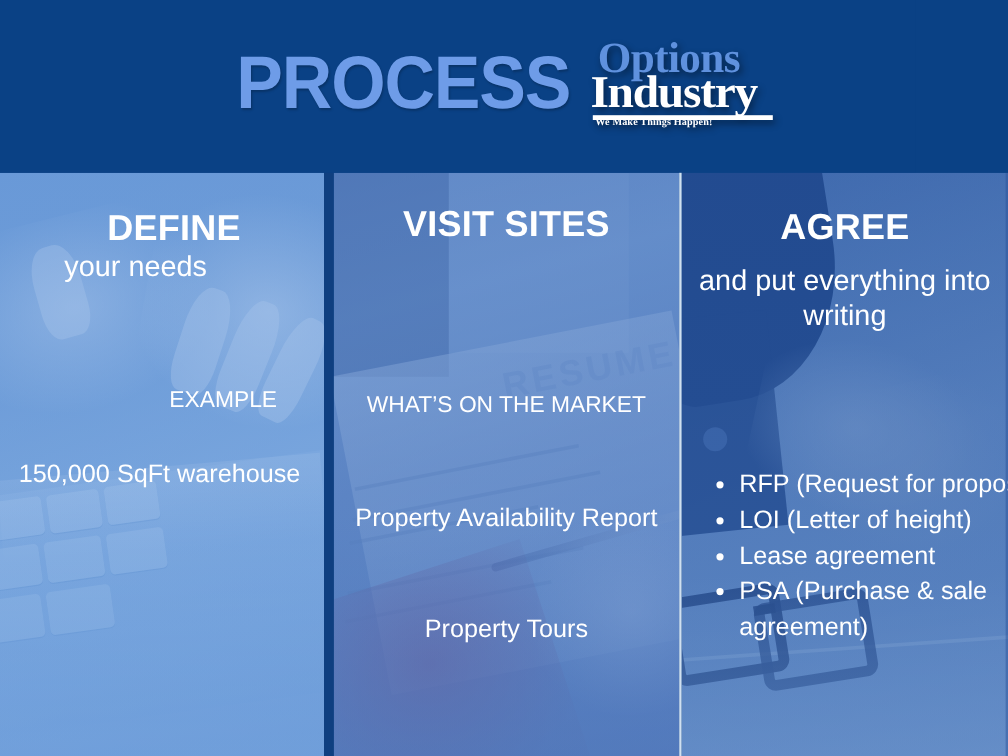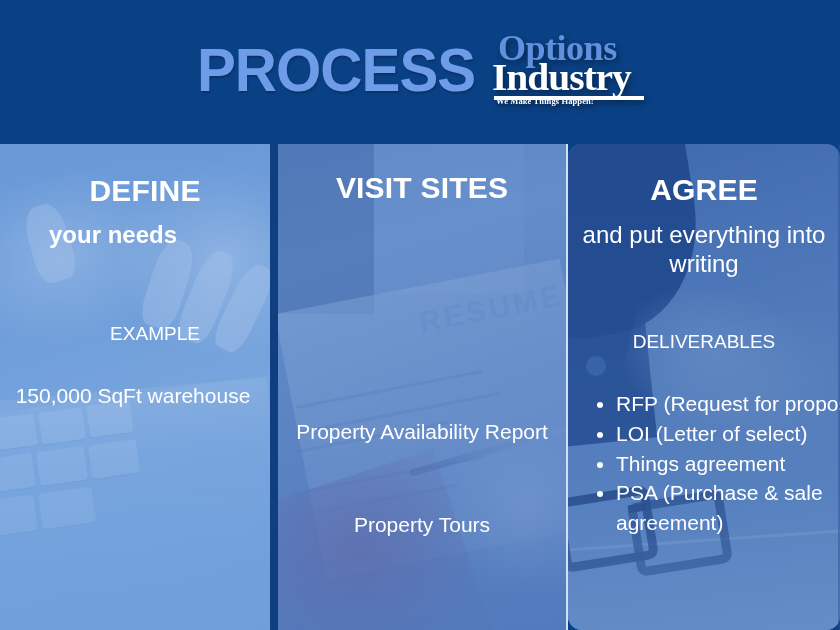--- a/index.html
+++ b/index.html
@@ -112,21 +112,21 @@
     height: 486px;
   }
   .col {
     position: absolute;
     top: 0;
     height: 486px;
     overflow: hidden;
   }
   .col-1 { left: 0px;   width: 270px; }
   .col-2 { left: 278px; width: 288px; }
-  .col-3 { left: 568px; width: 272px; border-radius: 14px; }
+  .col-3 { left: 568px; width: 272px; }
 
   .photo {
     position: absolute;
     left: 0; top: 0;
     width: 100%; height: 100%;
     overflow: hidden;
   }
 
   
   .photo-1 { background: linear-gradient(160deg,#7aa6dd 0%, #7fa9dd 28%, #8fb6e4 55%, #8db4e3 78%, #86ade0 100%); }
@@ -227,22 +227,22 @@
     line-height: 1.26;
   }
   .col-item {
     font-size: 20px;
     font-weight: normal;
     line-height: 1.26;
   }
 
   
   .c1-title { position:absolute; left:0; top:31px; width:270px;margin-left:10px; }
-  .c1-sub   { position:absolute; left:0; top:76px; width:226px;font-weight:bold; }
-  .c1-ex    { position:absolute; left:0; top:178px; width:310px; }
+  .c1-sub   { position:absolute; left:0; top:64px; width:226px; }
+  .c1-ex    { position:absolute; left:0; top:178px; width:310px;padding-left:31px; }
   .c1-i1    { position:absolute; left:-2px; top:239px; width:270px; font-size:21px; white-space:nowrap; }
   .c1-i2    { position:absolute; left:0; top:305px; width:270px; font-size:21px; }
   .c1-i3    { position:absolute; left:0; top:367px; width:270px; font-size:21px; }
 
   
   .c2-title { position:absolute; left:0; top:28px; width:288px; }
   .c2-sub   { position:absolute; left:14px; top:73px; width:260px; }
   .c2-ex    { position:absolute; left:14px; top:182px; width:260px; }
   .c2-i1    { position:absolute; left:10px; top:275px; width:268px; font-size:21px; }
   .c2-i2    { position:absolute; left:10px; top:368px; width:268px; font-size:21px; }
@@ -343,20 +343,21 @@
         <div class="p2-line" style="left:8px;top:356px;width:175px;"></div>
         <div class="p2-pen"></div>
         <div class="p2-hand"></div>
         <div class="p2-sleeve"></div>
         <div class="p2-shade"></div>
         <div class="tint tint-2"></div>
       </div>
 
       <div class="content">
         <div class="col-title c2-title">VISIT SITES</div>
+        <div class="col-label c2-ex">WHAT’S ON THE MARKET</div>
         <div class="col-item c2-i1">Property Availability Report</div>
         <div class="col-item c2-i2">Property Tours</div>
       </div>
     </div>
 
     <div class="col col-3">
       <div class="photo photo-3">
         <div class="p3-suit"></div>
         <div class="p3-suit2"></div>
         <div class="p3-btn"></div>
@@ -366,27 +367,26 @@
         <div class="p3-glass-l"></div>
         <div class="p3-glass-r"></div>
         <div class="p3-glass-bridge"></div>
         <div class="p3-desk"></div>
         <div class="tint tint-3"></div>
       </div>
 
       <div class="content">
         <div class="col-title c3-title">AGREE</div>
         <div class="col-sub c3-sub">and put everything into writing</div>
-        <div class="col-label c3-ex">DELIVERABLES</div>
         <ul class="c3-list">
           <li class="justify">
               <span>RFP (Request for proposal)</span>
             </li>
-          <li><span>LOI (Letter of select)</span></li>
-          <li><span>Things agreement</span></li>
+          <li><span>LOI (Letter of height)</span></li>
+          <li><span>Lease agreement</span></li>
           <li><span>PSA (Purchase &amp; sale agreement)</span></li>
         </ul>
       </div>
     </div>
   </div>
 
   <div class="divider-dark"></div>
   <div class="divider-light"></div>
   <div class="edge-right"></div>
 </div>

